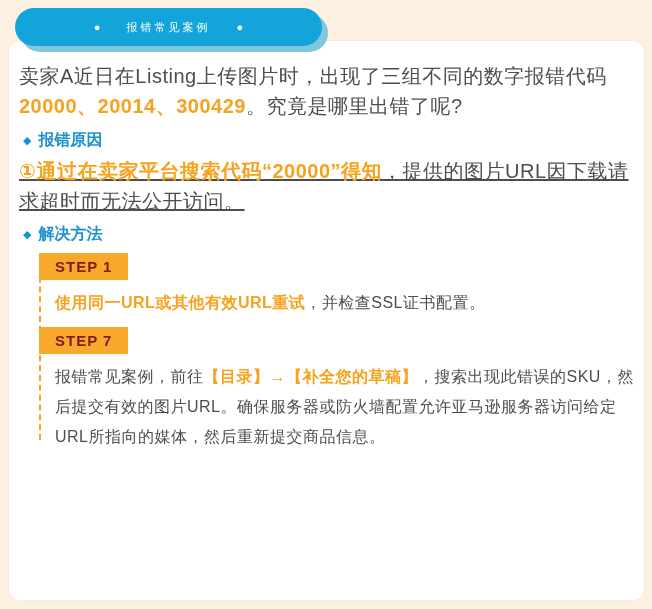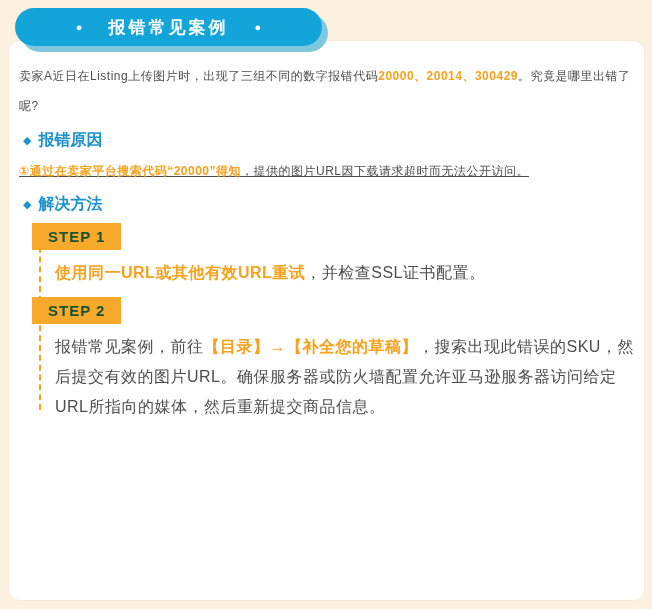--- a/index.html
+++ b/index.html
@@ -26,26 +26,26 @@
     width:307px; height:38px;
     background:#13A5D9;
     border-radius:20px;
     box-shadow:6px 6px 0 #7EC7DD;
     display:flex; align-items:center; justify-content:center;
     gap:26px;
     color:#FFFFFF;
     z-index:5;
   }
   .pill-title{
-    font-size:17px; font-weight:bold; letter-spacing:3px;
+    font-size:11px; font-weight:normal; letter-spacing:3px;
   }
   .dot{ font-size:11px; line-height:1; }
   .para{
     margin:0;
-    font-size:12px;
+    font-size:20px;
     line-height:30px;
     color:#4E4E4E;
     letter-spacing:0.5px;
   }
   .intro{ margin-bottom:9px; }
   .accent{ color:#F6A21D; font-weight:bold; }
   .section-heading{
     margin:8px 0 5px 0;
     font-size:16px;
     font-weight:bold;
@@ -64,23 +64,23 @@
   }
   .dash-line{
     position:absolute;
     left:20px; top:4px; bottom:12px;
     width:0;
     border-left:2px dashed #F6A21D;
   }
   .step-badge{
     display:inline-block;
     position:relative;
-    margin-left:13px;
+    margin-left:20px;
     background:#F7A92B;
-    color:#14532d;
+    color:#7f1d1d;
     font-size:15px;
     font-weight:bold;
     letter-spacing:1px;
     padding:5px 16px;
     z-index:2;
   }
   .step-text{
     margin:8px 0 9px 0;
     padding-left:36px;
     font-size:16px;
@@ -119,18 +119,18 @@
   <div class="solutions">
     <div class="dash-line"></div>
 
     <div class="step">
       <span class="step-badge">STEP 1</span>
       <p class="step-text"><span></span><span class="accent">使用同一URL或其他有效URL重试</span><span>，并检查SSL证书配置。</span></p>
     </div>
 
 
     <div class="step">
-      <span class="step-badge">STEP 2</span>
+      <span class="step-badge">STEP 7</span>
       <p class="step-text"><span>报错常见案例，前往</span><span class="accent">【目录】→【补全您的草稿】</span><span>，搜索出现此错误的SKU，然后提交有效的图片URL。确保服务器或防火墙配置允许亚马逊服务器访问给定URL所指向的媒体，然后重新提交商品信息。</span></p>
     </div>
 
   </div>
 </div>
 
 </body></html>

